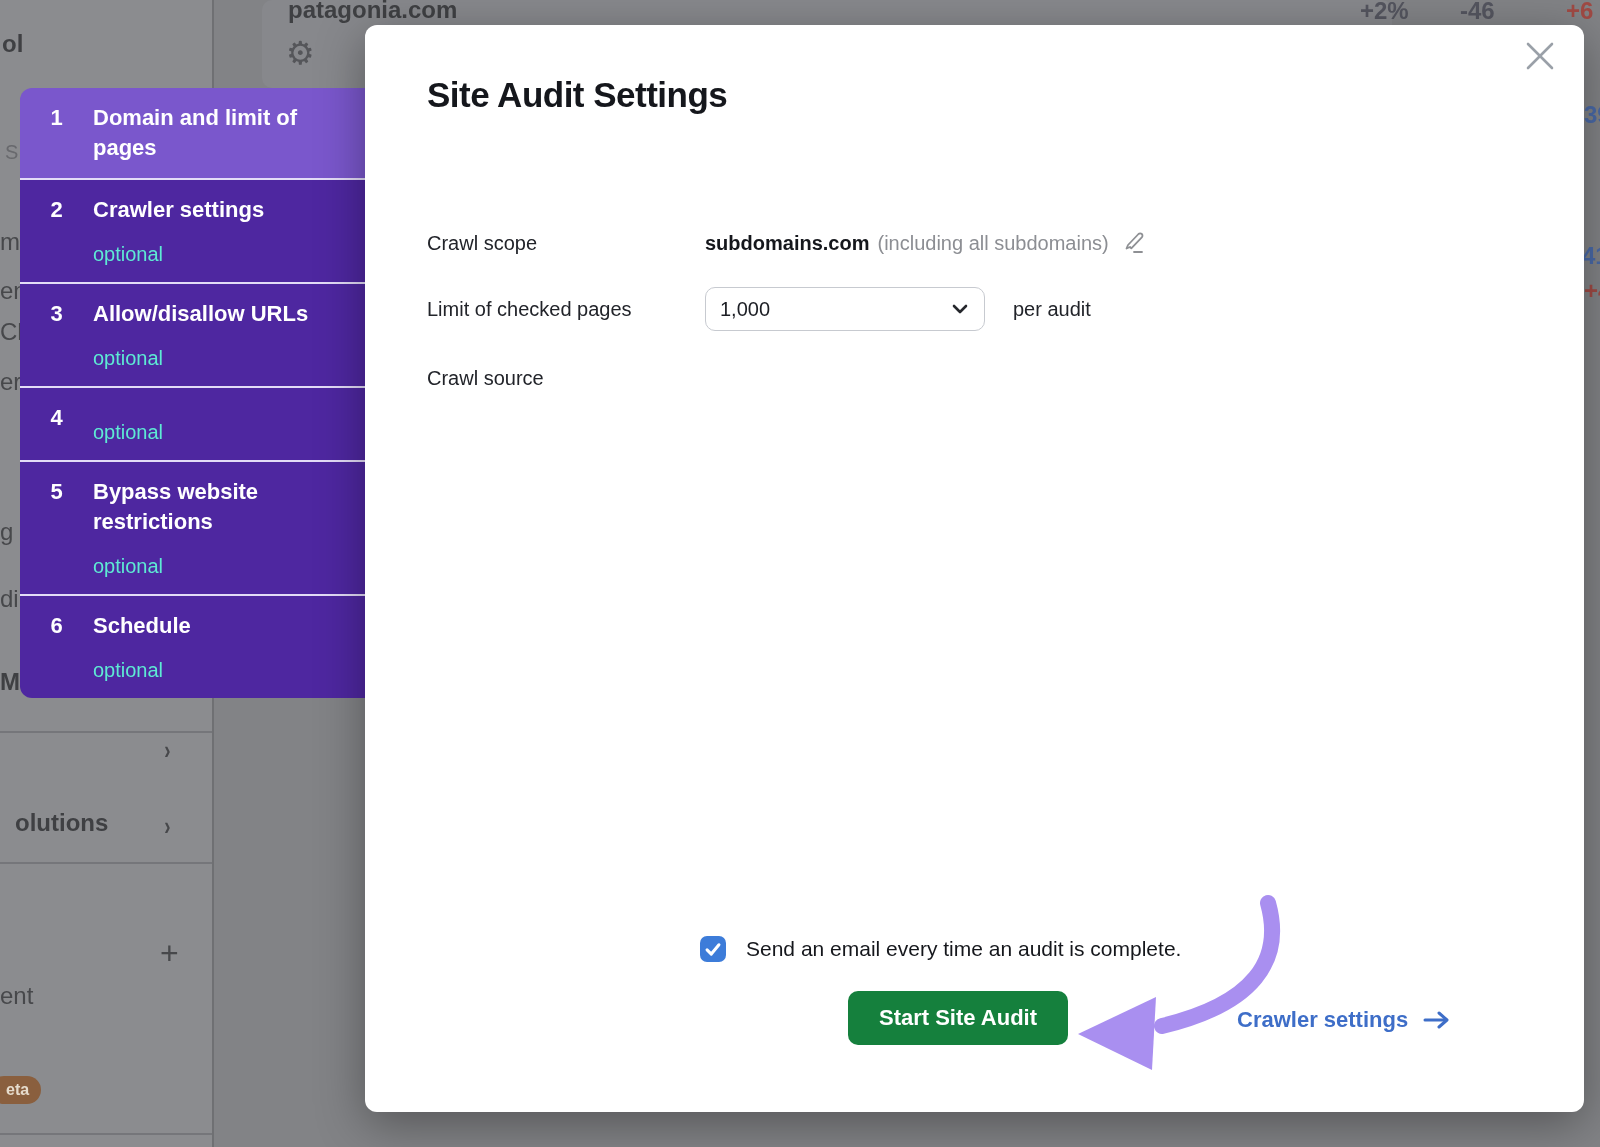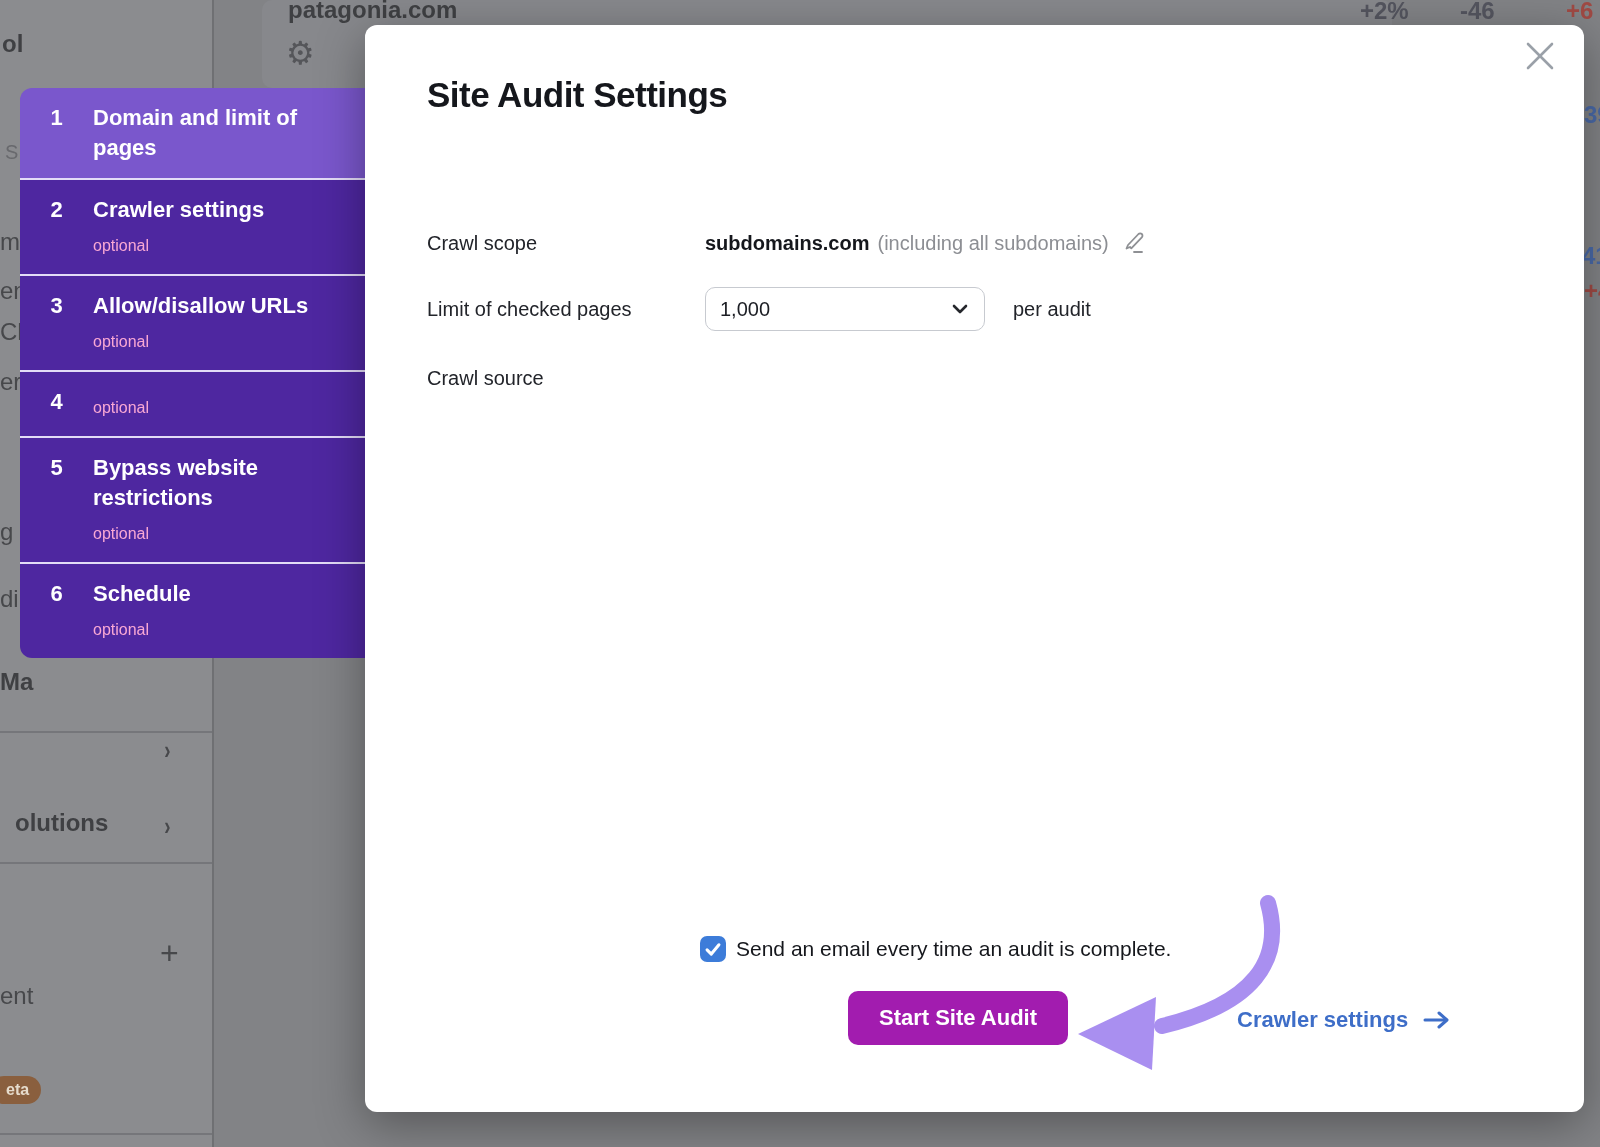--- a/index.html
+++ b/index.html
@@ -26,21 +26,21 @@
                 border-radius:14px; color:#e6dccd; font-size:16px; font-weight:700; line-height:28px; }
 
   
   .steps-panel { position:absolute; left:20px; top:88px; width:345px; border-radius:12px 0 0 12px; overflow:hidden; }
   .step { background:#4e27a0; padding:15px 16px 15px 0; display:flex; }
   .step + .step { border-top:2px solid #e3dcf7; }
   .step.active { background:#7a57cc; }
   .step-num { width:73px; text-align:center; color:#ffffff; font-size:22px; font-weight:700; line-height:30px; flex:0 0 73px; }
   .step-body { flex:1; }
   .step-title { color:#ffffff; font-size:22px; font-weight:700; line-height:30px; max-width:248px; }
-  .step-optional { color:#f9a8d4; font-size:16px; line-height:26px; margin-top:8px; }
+  .step-optional { color:#5eead4; font-size:20px; line-height:26px; margin-top:16px; }
 
   
   .modal { position:absolute; left:365px; top:25px; width:1219px; height:1087px; background:#ffffff;
            border-radius:12px; box-shadow:0 12px 48px rgba(0,0,0,.35); }
   .close-btn { position:absolute; right:26px; top:13px; width:36px; height:36px; cursor:pointer; }
   .modal-title { position:absolute; left:62px; top:50px; font-size:35px; font-weight:800; color:#15171c; letter-spacing:-0.5px; }
   .section-heading { position:absolute; left:62px; top:146px; font-size:27px; font-weight:700; color:#15171c; }
 
   .form-row { position:absolute; left:62px; display:flex; align-items:center; height:44px; }
   .row-1 { top:196px; } .row-2 { top:262px; } .row-3 { top:331px; }
@@ -50,23 +50,23 @@
   .edit-icon { margin-left:12px; display:inline-flex; cursor:pointer; }
 
   .select-box { width:280px; height:44px; border:1.5px solid #c7cad0; border-radius:10px; background:#fff;
                 display:flex; align-items:center; padding:0 14px; font-size:20px; color:#1c1e24; cursor:pointer; }
   .select-box .sel-text { flex:1; }
   .row-suffix { margin-left:28px; font-size:20px; color:#22242a; }
 
   .checkbox-row { position:absolute; left:335px; top:911px; display:flex; align-items:center; }
   .checkbox { width:26px; height:26px; border-radius:7px; background:#3d7cd9; display:flex; align-items:center;
               justify-content:center; cursor:pointer; flex:0 0 26px; }
-  .checkbox-label { margin-left:10px; font-size:21px; color:#15171c; }
-
-  .start-btn { position:absolute; left:483px; top:966px; width:220px; height:54px; background:#a21caf; border:none;
+  .checkbox-label { margin-left:20px; font-size:21px; color:#15171c; }
+
+  .start-btn { position:absolute; left:483px; top:966px; width:220px; height:54px; background:#15803d; border:none;
                border-radius:10px; color:#ffffff; font-family:"Liberation Sans", sans-serif; font-size:22px;
                font-weight:700; cursor:pointer; }
   .crawler-link { position:absolute; left:872px; top:982px; display:flex; align-items:center; color:#3e6ec8;
                   font-size:22px; font-weight:700; cursor:pointer; text-decoration:none; }
   .crawler-link svg { margin-left:14px; }
 
   .annot-arrow { position:absolute; left:1040px; top:860px; pointer-events:none; }
 </style>
 </head>
 <body>

